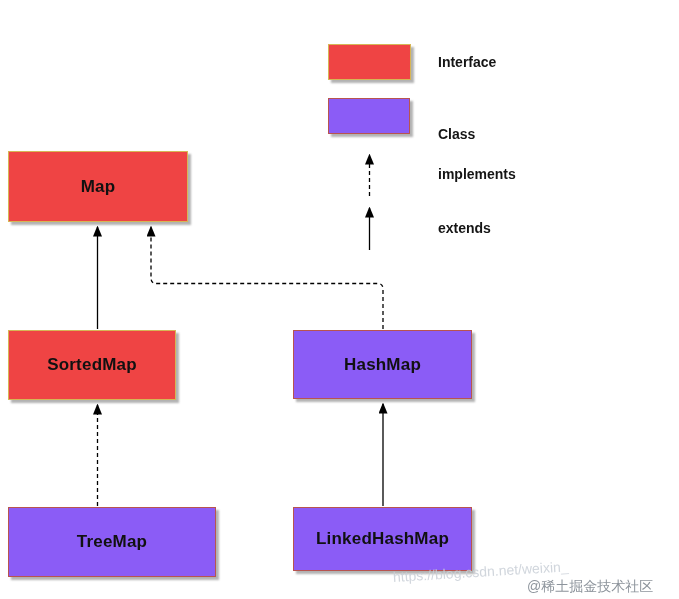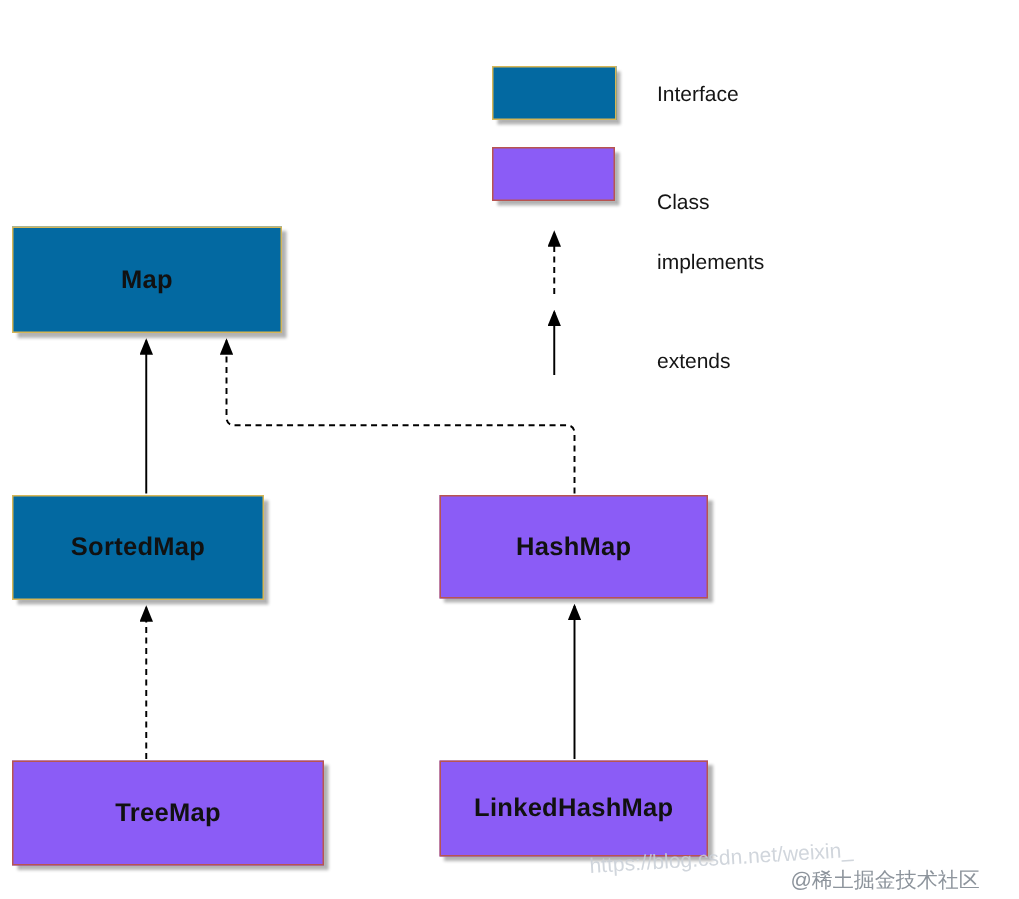--- a/index.html
+++ b/index.html
@@ -19,21 +19,21 @@
     display: flex;
     align-items: center;
     justify-content: center;
     font-weight: bold;
     font-size: 17px;
     color: #111111;
     letter-spacing: 0.2px;
     box-shadow: 3px 3px 2px rgba(0,0,0,0.30);
     z-index: 2;
   }
-  .interface { background: #0369a1; border: 1px solid #D6B656; }
+  .interface { background: #ef4444; border: 1px solid #D6B656; }
   .class     { background: #8b5cf6; border: 1px solid #B85450; }
 
   #node-map           { left: 8px;   top: 151px; width: 180px; height: 71px; }
   #node-sortedmap     { left: 8px;   top: 330px; width: 168px; height: 70px; }
   #node-treemap       { left: 8px;   top: 507px; width: 208px; height: 70px; }
   #node-hashmap       { left: 293px; top: 330px; width: 179px; height: 69px; }
   #node-linkedhashmap { left: 293px; top: 507px; width: 179px; height: 64px; }
 
   .swatch {
     position: absolute;
@@ -42,29 +42,29 @@
   }
   #legend-interface-swatch { left: 328px; top: 44px; width: 83px; height: 36px; }
   #legend-class-swatch     { left: 328px; top: 98px; width: 82px; height: 36px; }
 
   .legend-label {
     position: absolute;
     left: 438px;
     display: flex;
     align-items: center;
     height: 36px;
-    font-weight: normal;
+    font-weight: bold;
     font-size: 14px;
     color: #151515;
     z-index: 2;
   }
   #legend-interface-label  { top: 44px;  }
   #legend-class-label      { top: 116px;  }
   #legend-implements-label { top: 152px; height: 44px; }
-  #legend-extends-label    { top: 218px; height: 44px; text-align: right; }
+  #legend-extends-label    { top: 206px; height: 44px; text-align: right; }
 
   .wm-badge {
     position: absolute;
     left: 527px;
     top: 557px;
     font-size: 14px;
     color: #8d949c;
     z-index: 5;
     white-space: nowrap;
     margin-top: 21px;

